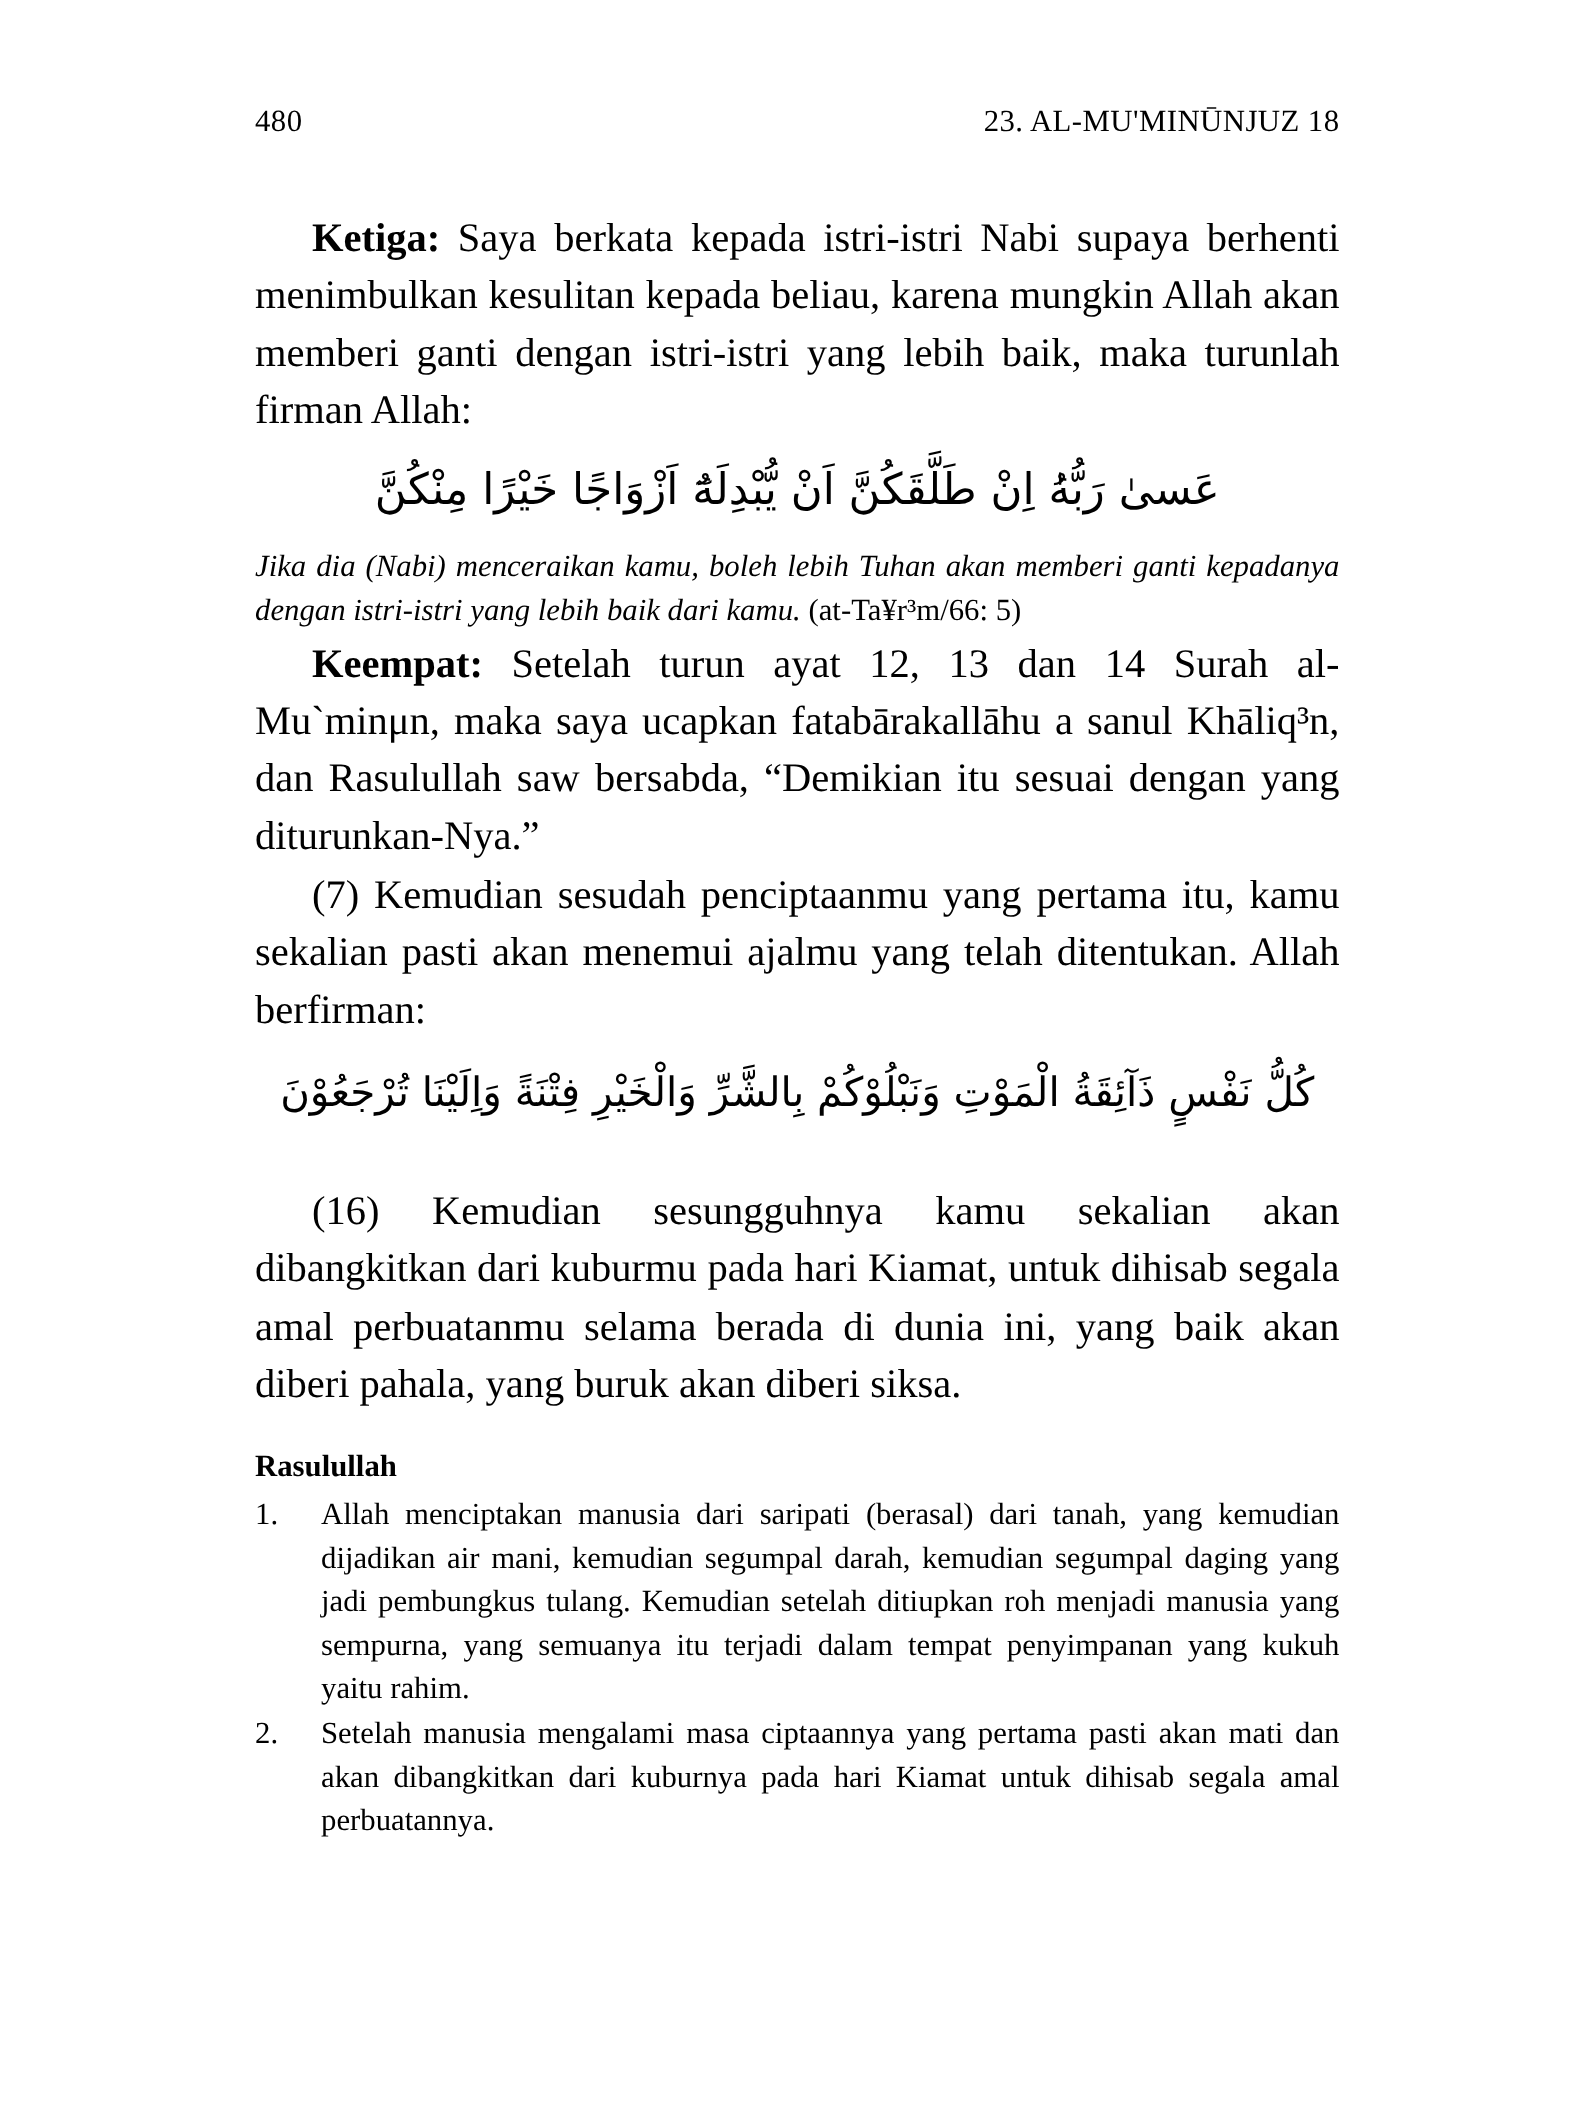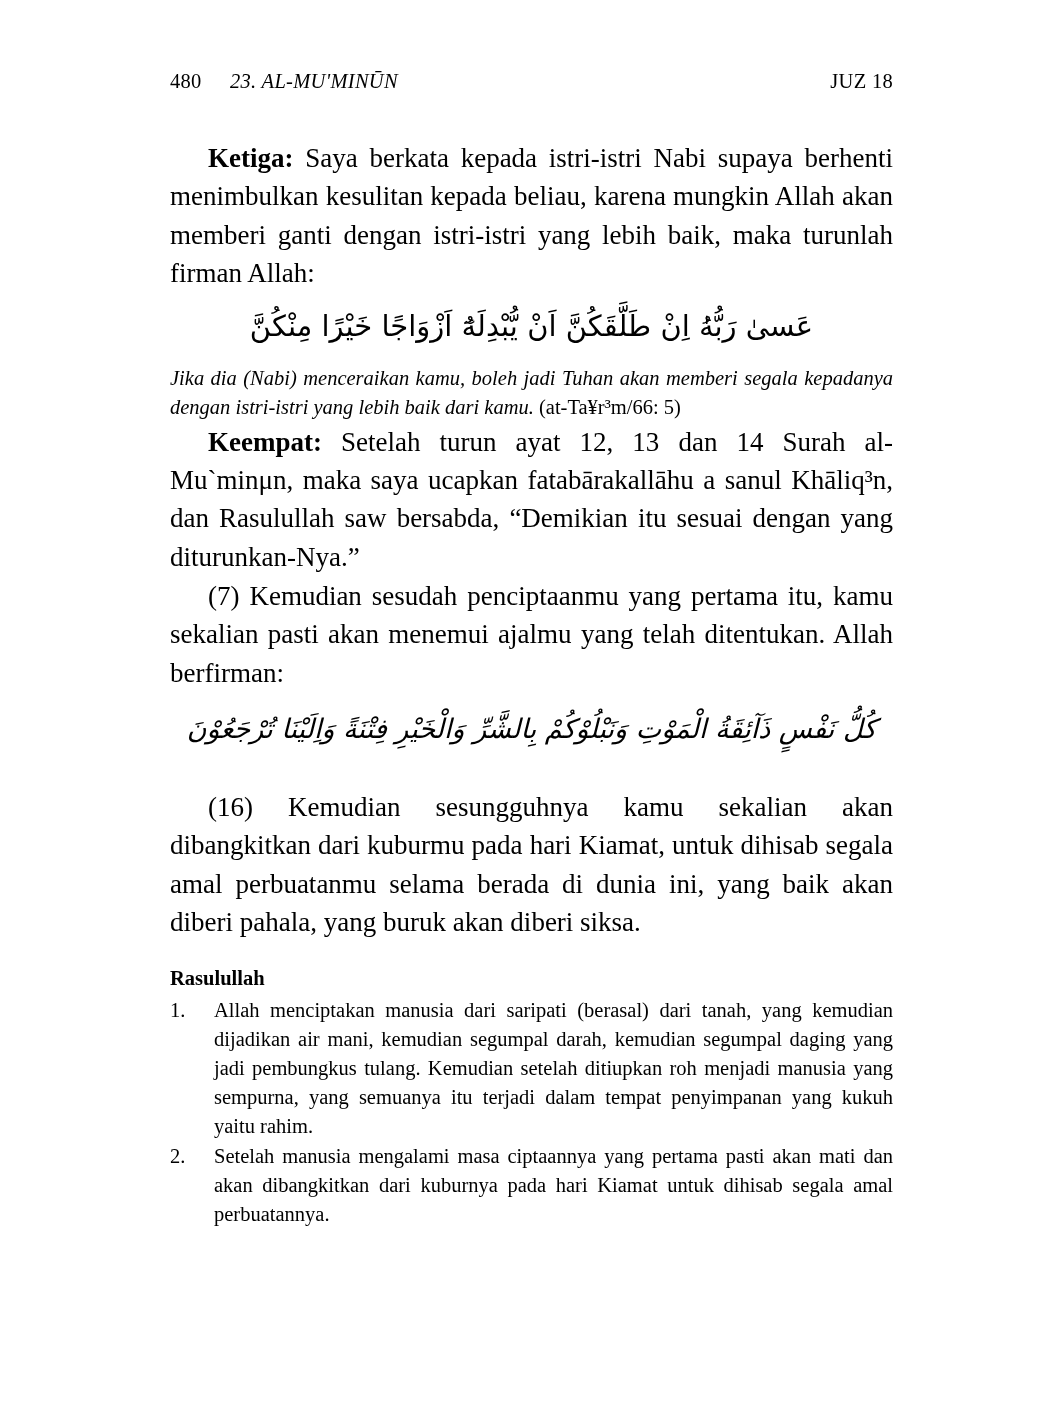--- a/index.html
+++ b/index.html
@@ -33,22 +33,21 @@
     letter-spacing: 0.3px;
     margin-bottom: 46px;
   }
   .running-head .folio {
     flex: 0 0 auto;
     min-width: 60px;
     text-align: left;
   }
   .running-head .surah {
     flex: 1 1 auto;
-    text-align: left;
-    font-style: italic;
+    text-align: right;
   }
   .running-head .juz {
     flex: 0 0 auto;
     min-width: 60px;
     text-align: right;
   }
   
   .para {
     font-size: 27px;
     line-height: 1.42;
@@ -81,21 +80,20 @@
     line-height: 1.7;
     direction: rtl;
     unicode-bidi: bidi-override;
     margin: 10px 0 12px 0;
     white-space: nowrap;
     letter-spacing: -0.5px;
   }
   .arabic-line.second {
     font-size: 27px;
     margin: 14px 0 14px 0;
-    font-style: italic;
   }
   .gap-med { height: 22px; }
   h2.section-title {
     font-size: 20.5px;
     font-weight: bold;
     margin: 0 0 3px 0;
     line-height: 1.4;
   }
   ol.numbered {
     list-style: none;
@@ -126,21 +124,21 @@
   <div class="running-head">
     <span class="folio">480</span>
     <span class="surah">23. AL-MU'MINŪN</span>
     <span class="juz">JUZ 18</span>
   </div>
 
   <p class="para indent"><span class="lead">Ketiga:</span><span> Saya berkata kepada istri-istri Nabi supaya berhenti menimbulkan kesulitan kepada beliau, karena mungkin Allah akan memberi ganti dengan istri-istri yang lebih baik, maka turunlah firman Allah:</span></p>
 
   <div class="arabic-line">عَسىٰ رَبُّهُٰ اِنْ طَلَّقَكُنَّ اَنْ يُّبْدِلَهُٓ اَزْوَاجًا خَيْرًا مِنْكُنَّ</div>
 
-  <p class="translation"><span>Jika dia (Nabi) menceraikan kamu, boleh jadi Tuhan akan memberi segala kepadanya dengan istri-istri yang lebih baik dari kamu.</span><span class="ref"> (at-Ta¥r³m/66: 5)</span></p>
+  <p class="translation"><span>Jika dia (Nabi) menceraikan kamu, boleh lebih Tuhan akan memberi ganti kepadanya dengan istri-istri yang lebih baik dari kamu.</span><span class="ref"> (at-Ta¥r³m/66: 5)</span></p>
 
   <p class="para indent"><span class="lead">Keempat:</span><span> Setelah turun ayat 12, 13 dan 14 Surah al-Mu`minμn, maka saya ucapkan   fatabārakallāhu a sanul Khāliq³n, dan Rasulullah saw bersabda, “Demikian itu sesuai dengan yang diturunkan-Nya.”</span></p>
 
   <p class="para indent">(7) Kemudian sesudah penciptaanmu yang pertama itu, kamu sekalian pasti akan menemui ajalmu yang telah ditentukan. Allah berfirman:</p>
 
   <div class="arabic-line second">كُلُّ نَفْسٍ ذَآئِقَةُ الْمَوْتِ وَنَبْلُوْكُمْ بِالشَّرِّ وَالْخَيْرِ فِتْنَةً وَاِلَيْنَا تُرْجَعُوْنَ</div>
 
 
   <div class="gap-med"></div>
 

